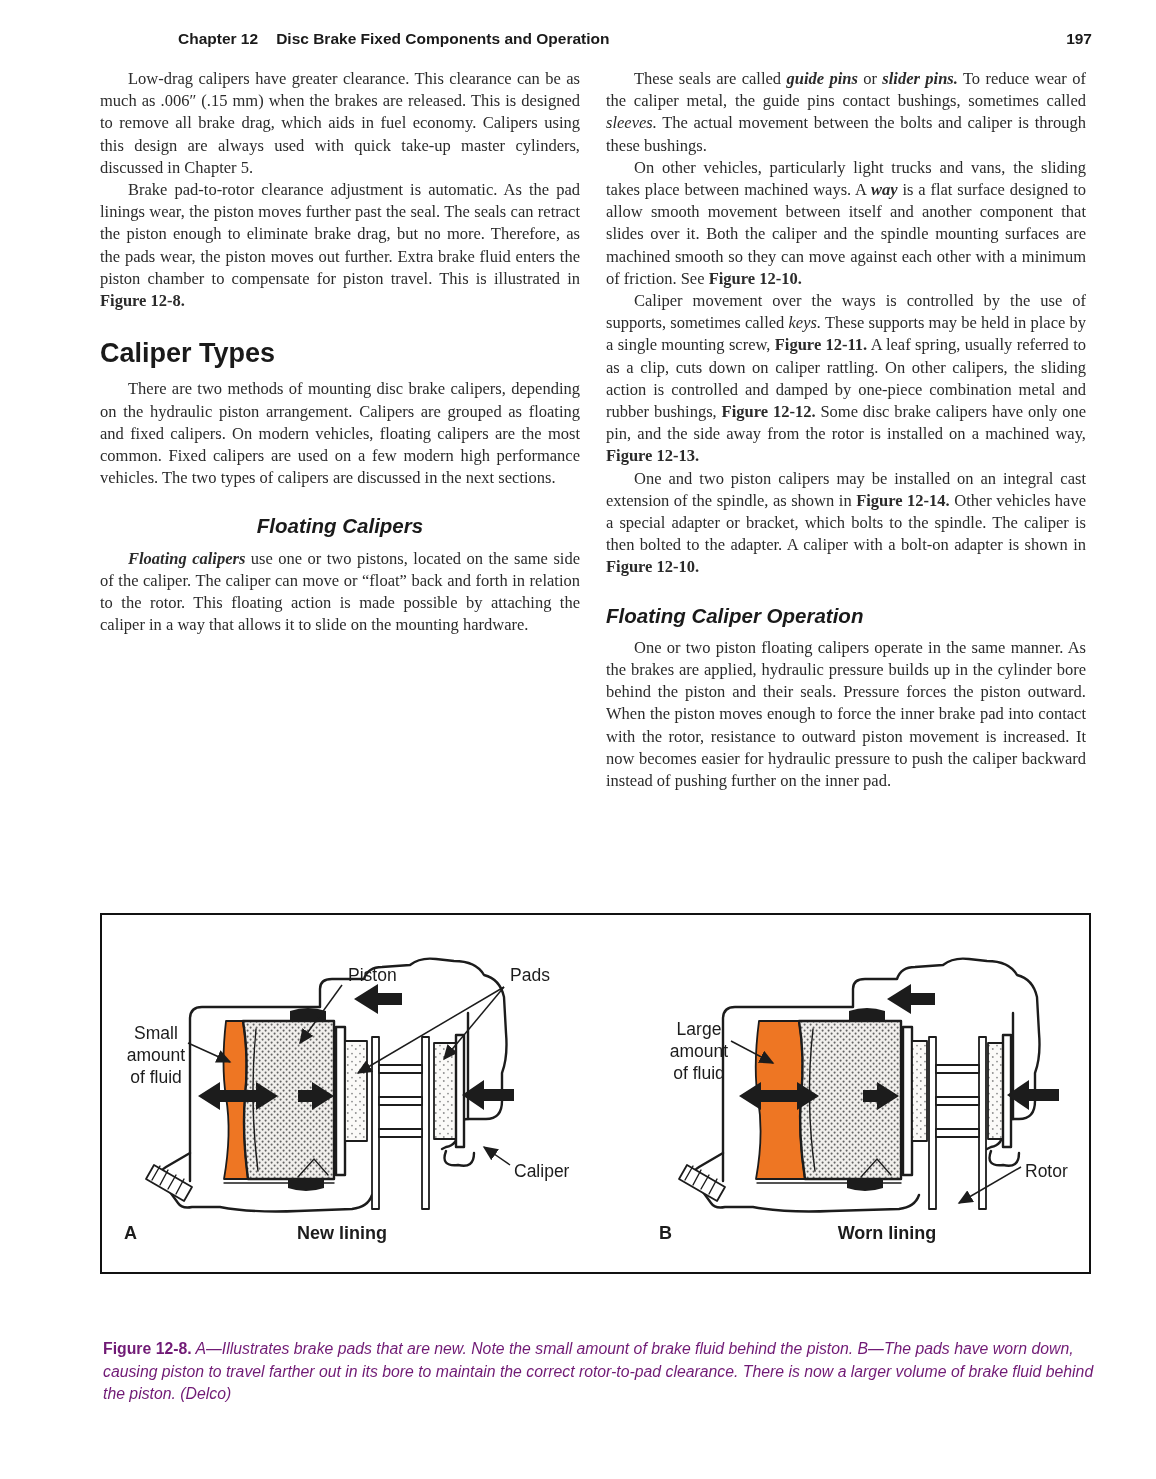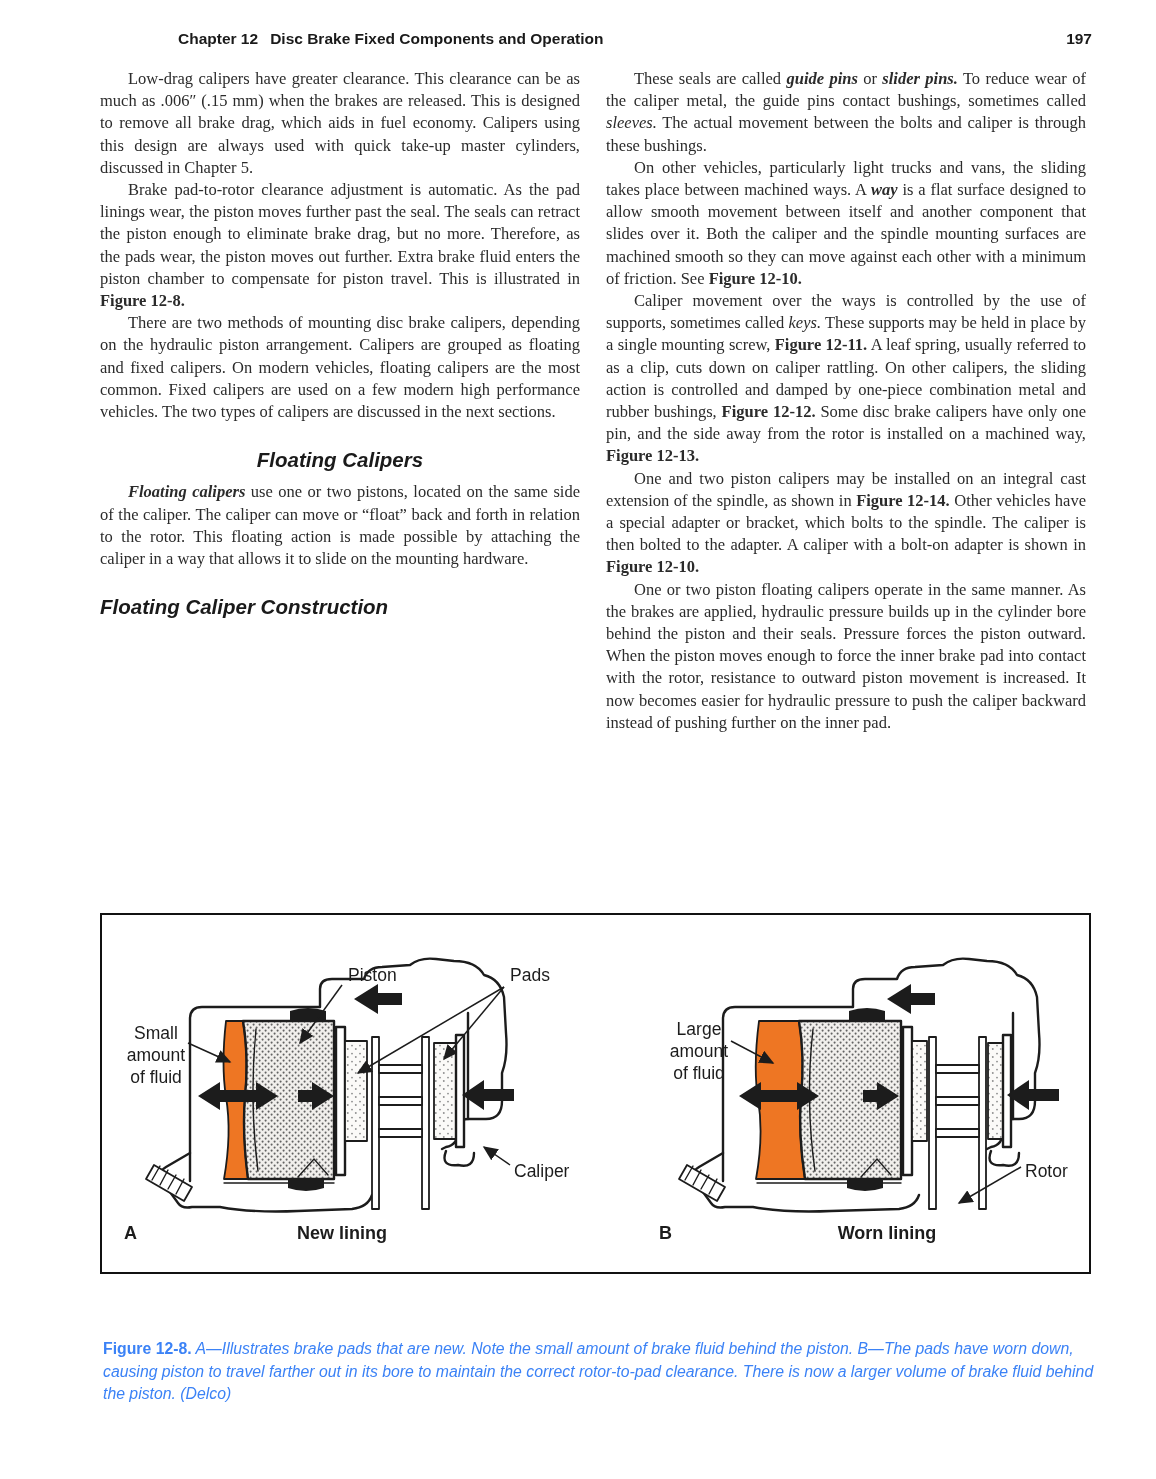--- a/index.html
+++ b/index.html
@@ -4,21 +4,21 @@
 <style>
   html,body{margin:0;padding:0;background:#9a9a9a;}
   .page{position:relative;width:1156px;height:1479px;background:#ffffff;margin:0 auto;
         font-family:"Liberation Serif",serif;color:#2b2b2b;overflow:hidden;}
 
   
   .page-header{position:absolute;top:30px;left:100px;width:992px;display:flex;
                justify-content:space-between;font-family:"Liberation Sans",sans-serif;
                font-weight:bold;font-size:15.5px;color:#1a1a1a;}
   .page-header .left{padding-left:78px;}
-  .chap-num{margin-right:12px;}
+  .chap-num{margin-right:18px;}
 
   
   .columns{position:absolute;top:68px;left:100px;width:992px;display:flex;gap:26px;}
   .col{width:480px;font-size:16.5px;line-height:22.2px;text-align:justify;
        text-justify:inter-word;}
   p.body{margin:0;text-indent:28px;}
   .h-main{font-family:"Liberation Sans",sans-serif;font-weight:700;font-size:27px;
           color:#1a1a1a;margin:30px 0 14px 0;text-align:left;}
   .h-sub{font-family:"Liberation Sans",sans-serif;font-weight:700;font-style:italic;
          font-size:20.5px;color:#1a1a1a;margin:26px 0 10px 0;text-align:left;}
@@ -38,49 +38,50 @@
   .arr{fill:#1c1c1c;stroke:none;}
   .seal{fill:#1c1c1c;stroke:none;}
   .ldr{stroke:#1c1c1c;stroke-width:1.5;}
   .flab{font-family:"Liberation Sans",sans-serif;font-size:17.5px;fill:#1c1c1c;}
   .mid{text-anchor:middle;}
   .fbold{font-weight:bold;font-size:18px;}
 
   
   .caption{position:absolute;top:1338px;left:103px;width:992px;
            font-family:"Liberation Sans",sans-serif;font-style:italic;
-           font-size:15.8px;line-height:22.5px;color:#3b82f6;}
+           font-size:15.8px;line-height:22.5px;color:#701a75;}
   .caption p{margin:0;}
 </style>
 </head>
 <body>
 
 <div class="page">
 
   <div class="page-header">
     <div class="left">
       <span class="chap-num">Chapter 12</span><span>Disc Brake Fixed Components and Operation</span>
     </div>
     <div>197</div>
   </div>
 
   <div class="columns">
     <div class="col">
       <p class="body"><span>Low-drag calipers have greater clearance. This clearance can be as much as .006″ (.15 mm) when the brakes are released. This is designed to remove all brake drag, which aids in fuel economy. Calipers using this design are always used with quick take-up master cylinders, discussed in Chapter 5.</span></p>
       <p class="body"><span>Brake pad-to-rotor clearance adjustment is automatic. As the pad linings wear, the piston moves further past the seal. The seals can retract the piston enough to eliminate brake drag, but no more. Therefore, as the pads wear, the piston moves out further. Extra brake fluid enters the piston chamber to compensate for piston travel. This is illustrated in </span><span class="b">Figure 12-8.</span></p>
+      <h1 class="h-main">Caliper Types</h1>
       <p class="body"><span>There are two methods of mounting disc brake calipers, depending on the hydraulic piston arrangement. Calipers are grouped as floating and fixed calipers. On modern vehicles, floating calipers are the most common. Fixed calipers are used on a few modern high performance vehicles. The two types of calipers are discussed in the next sections.</span></p>
       <h2 class="h-sub centered">Floating Calipers</h2>
       <p class="body"><span class="bi">Floating calipers</span><span> use one or two pistons, located on the same side of the caliper. The caliper can move or “float” back and forth in relation to the rotor. This floating action is made possible by attaching the caliper in a way that allows it to slide on the mounting hardware.</span></p>
-      <h2 class="h-sub">Floating Caliper Construction</h2>
     </div>
     <div class="col">
       <p class="body"><span>These seals are called </span><span class="bi">guide pins</span><span> or </span><span class="bi">slider pins.</span><span> To reduce wear of the caliper metal, the guide pins contact bushings, sometimes called </span><span class="i">sleeves.</span><span> The actual movement between the bolts and caliper is through these bushings.</span></p>
       <p class="body"><span>On other vehicles, particularly light trucks and vans, the sliding takes place between machined ways. A </span><span class="bi">way</span><span> is a flat surface designed to allow smooth movement between itself and another component that slides over it. Both the caliper and the spindle mounting surfaces are machined smooth so they can move against each other with a minimum of friction. See </span><span class="b">Figure 12-10.</span></p>
       <p class="body"><span>Caliper movement over the ways is controlled by the use of supports, sometimes called </span><span class="i">keys.</span><span> These supports may be held in place by a single mounting screw, </span><span class="b">Figure 12-11.</span><span> A leaf spring, usually referred to as a clip, cuts down on caliper rattling. On other calipers, the sliding action is controlled and damped by one-piece combination metal and rubber bushings, </span><span class="b">Figure 12-12.</span><span> Some disc brake calipers have only one pin, and the side away from the rotor is installed on a machined way, </span><span class="b">Figure 12-13.</span></p>
       <p class="body"><span>One and two piston calipers may be installed on an integral cast extension of the spindle, as shown in </span><span class="b">Figure 12-14.</span><span> Other vehicles have a special adapter or bracket, which bolts to the spindle. The caliper is then bolted to the adapter. A caliper with a bolt-on adapter is shown in </span><span class="b">Figure 12-10.</span></p>
+      <h2 class="h-sub">Floating Caliper Operation</h2>
       <p class="body"><span>One or two piston floating calipers operate in the same manner. As the brakes are applied, hydraulic pressure builds up in the cylinder bore behind the piston and their seals. Pressure forces the piston outward. When the piston moves enough to force the inner brake pad into contact with the rotor, resistance to outward piston movement is increased. It now becomes easier for hydraulic pressure to push the caliper backward instead of pushing further on the inner pad.</span></p>
     </div>
   </div>
 
   <div class="figure-box">
     <svg viewBox="0 0 987 357" xmlns="http://www.w3.org/2000/svg">
       <defs>
         <pattern id="stip" width="6" height="6" patternUnits="userSpaceOnUse">
           <rect width="6" height="6" fill="#f1efec"></rect>
           <circle cx="1.6" cy="1.6" r="1.05" fill="#636363"></circle>

